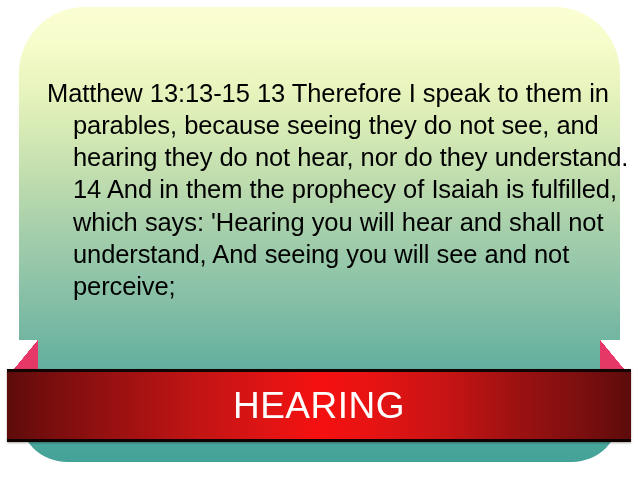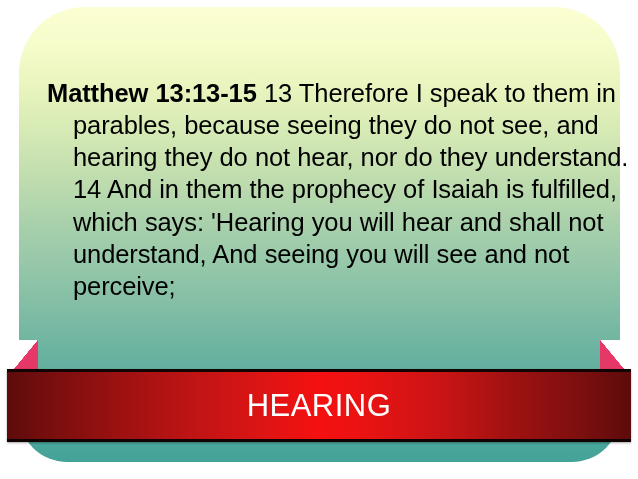--- a/index.html
+++ b/index.html
@@ -57,21 +57,21 @@
     color: #000000;
     font-size: 25.5px;
     line-height: 32.3px;
     letter-spacing: -0.1px;
     text-indent: 0;
     padding-left: 26px;
     text-indent: -26px;
     word-spacing: 0.2px;
   }
   #verse-block .ref {
-    font-weight: bold;
+    font-weight: normal;
   }
   #verse-block .u {
     text-underline-offset: 2px;
   }
 
   
   .ribbon-tail {
     position: absolute;
     top: 340px;
     width: 28px;
@@ -113,21 +113,21 @@
   #banner-label {
     position: absolute;
     left: 0;
     top: 0;
     width: 100%;
     height: 100%;
     display: flex;
     align-items: center;
     justify-content: center;
     color: #ffffff;
-    font-size: 31px;
+    font-size: 37px;
     letter-spacing: 0.5px;
     line-height: 1;
     padding-bottom: 1px;
     box-sizing: border-box;
   }
 </style>
 </head>
 <body>
 
 <div id="slide">

